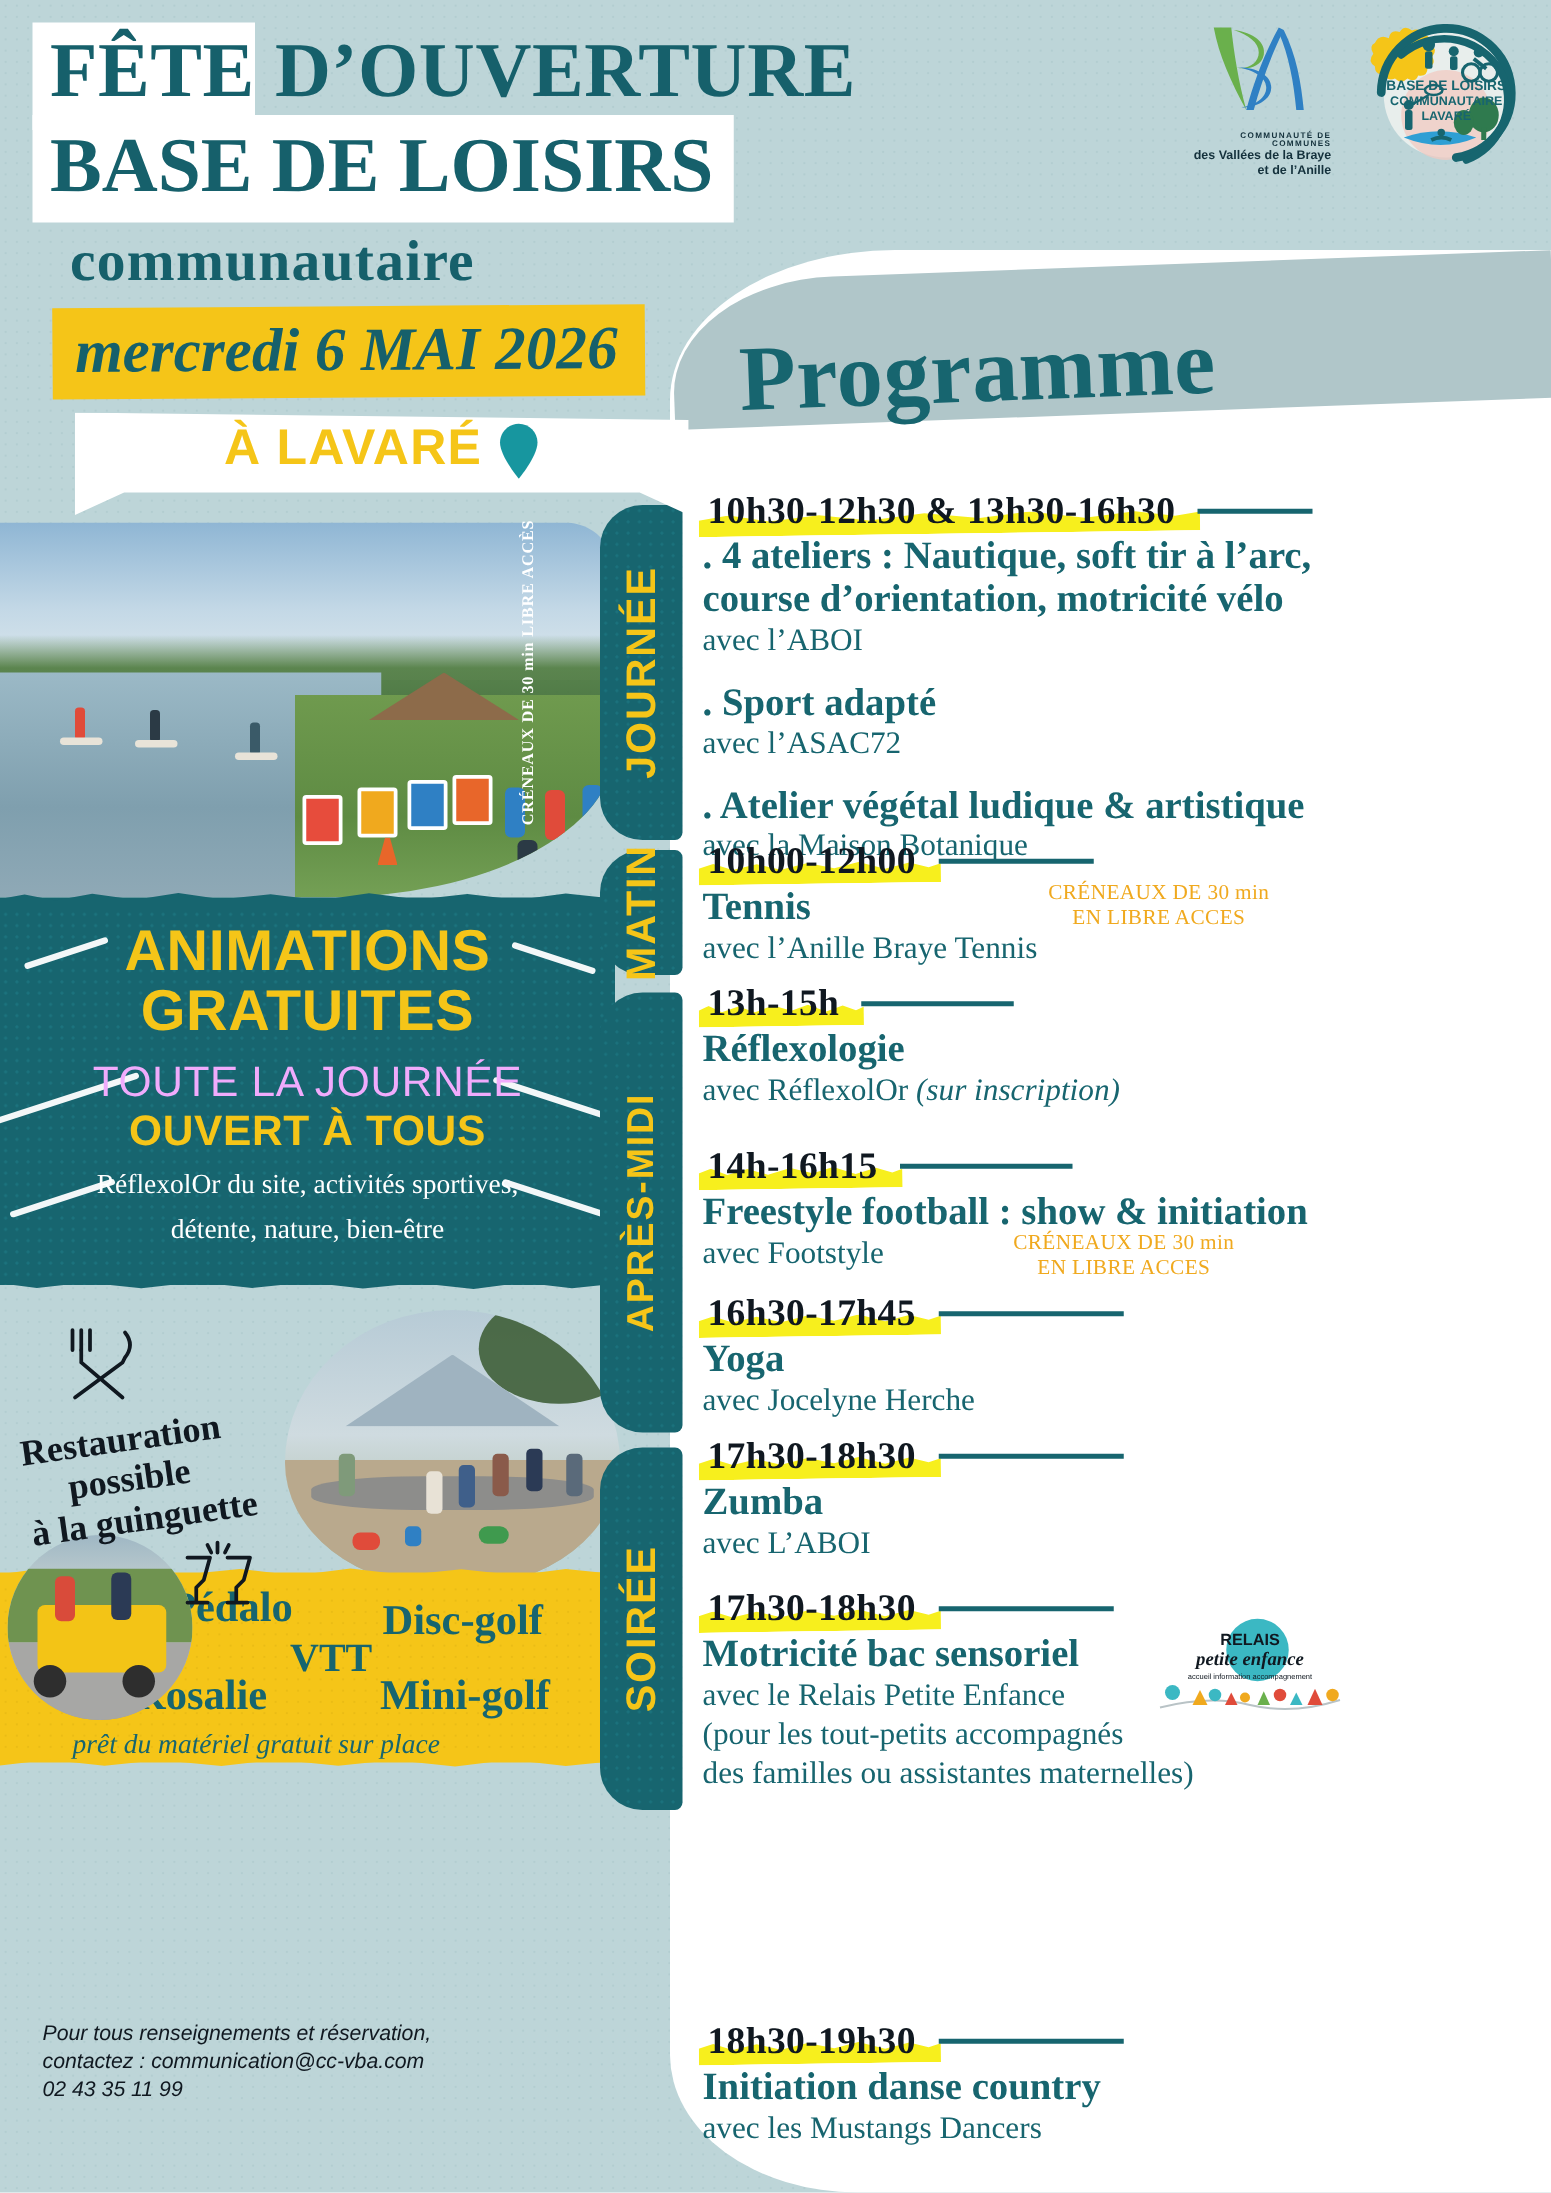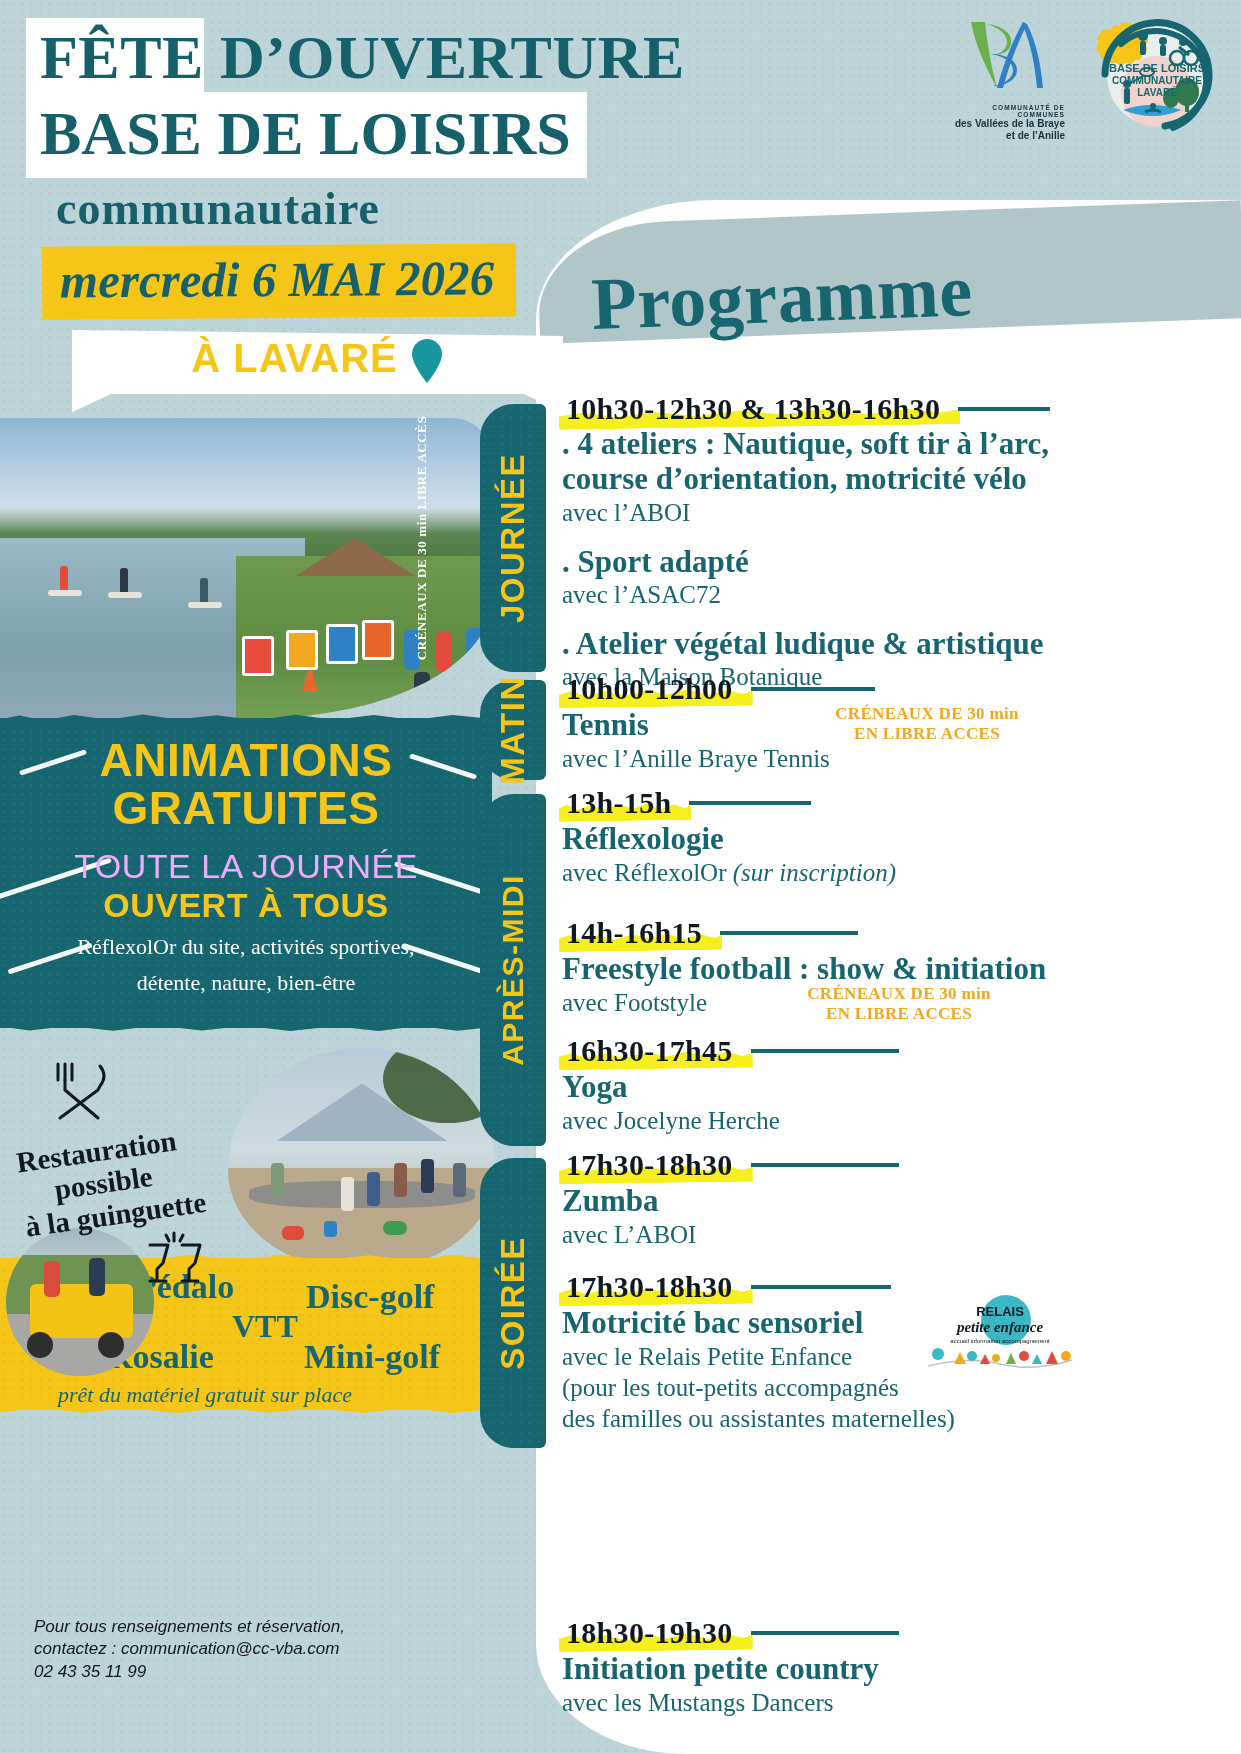--- a/index.html
+++ b/index.html
@@ -37,21 +37,21 @@
   }
   .date-band{
     display:inline-block;background:#f5c518;color:#16606b;
     font-style:italic;font-weight:bold;font-size:49px;
     padding:6px 22px 10px 18px;margin:10px 0 0 16px;white-space:nowrap;
     transform:rotate(-.4deg);
   }
 
   
   .ribbon{
-    position:absolute;left:72px;top:330px;width:491px;height:76px;background:#fff;z-index:6;
+    position:absolute;left:60px;top:330px;width:491px;height:76px;background:#fff;z-index:6;
     clip-path:polygon(0 0,100% 6px,100% 100%,92% 78%,8% 78%,0 100%);
     display:flex;align-items:flex-start;justify-content:center;gap:12px;padding-top:6px;
   }
   .ribbon .txt{
     font-family:"Liberation Sans",sans-serif;font-weight:bold;font-size:40px;
     color:#f5c518;letter-spacing:1px;
   }
   .pin{width:34px;height:46px;flex:0 0 auto;margin-top:2px;}
 
   
@@ -218,21 +218,21 @@
   .e-rule{height:4px;background:#17656f;flex:0 0 auto;}
   .e-title{
     font-family:"Liberation Serif",serif;font-weight:bold;font-size:31px;color:#17656f;
     line-height:1.12;margin-top:2px;
   }
   .e-with{
     font-family:"Liberation Serif",serif;font-size:25px;color:#17656f;line-height:1.2;margin-top:1px;
   }
   .e-with .ital{font-style:italic;}
   .e-badge{
-    position:absolute;font-family:"Liberation Serif",serif;font-weight:bold;font-size:17px;
+    position:absolute;font-family:"Liberation Serif",serif;font-weight:normal;font-size:17px;
     color:#f0a91e;text-align:center;line-height:1.2;letter-spacing:.3px;
   }
   .bullet-line{font-family:"Liberation Serif",serif;font-weight:bold;font-size:31px;color:#17656f;line-height:1.14;}
 
   
   .relais{position:absolute;left:920px;top:1290px;width:160px;height:86px;z-index:7;}
 </style>
 </head>
 <body>
 
@@ -542,15 +542,15 @@
   <path d="M126 74 l6-13 6 13z" fill="#e04b3a"></path>
   <circle cx="146" cy="66" r="5" fill="#f0a91e"></circle>
   <path d="M112 74 l5-10 5 10z" fill="#3bb8c3"></path>
 </svg>
 
 <div class="entry" style="top:1616px;">
   <div class="e-timerow">
     <span class="e-time">18h30-19h30</span>
     <span class="e-rule" style="width:148px;"></span>
   </div>
-  <div class="e-title">Initiation petite country</div>
+  <div class="e-title">Initiation danse country</div>
   <div class="e-with">avec les Mustangs Dancers</div>
 </div>
 
 </body></html>

